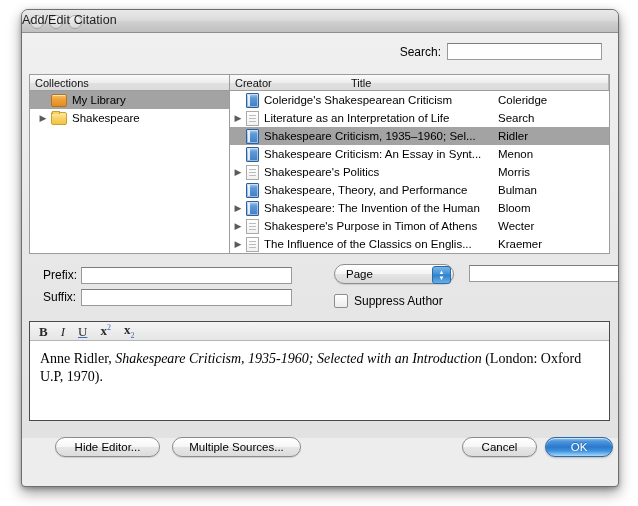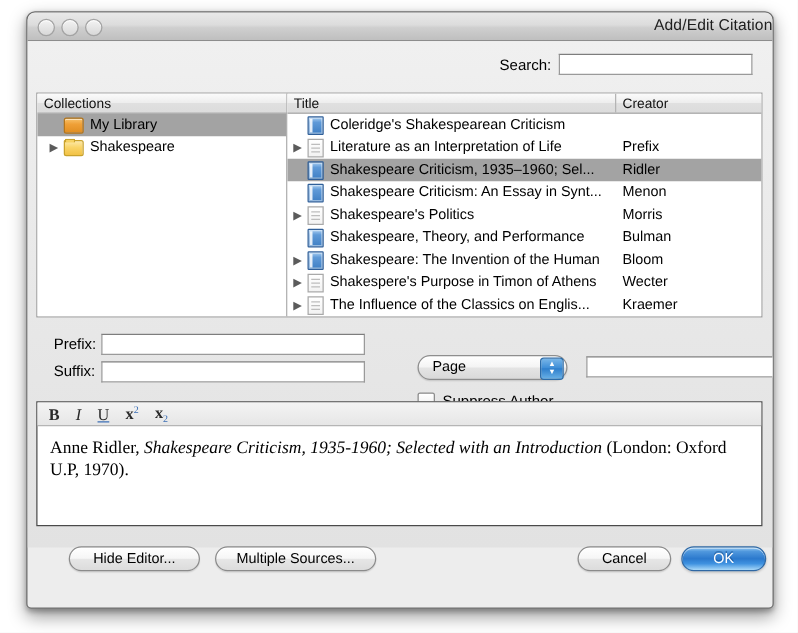--- a/index.html
+++ b/index.html
@@ -25,21 +25,21 @@
   #titlebar {
     position: relative;
     height: 22px;
     background: linear-gradient(to bottom, #e9e9e9 0%, #dcdcdc 45%, #cfcfcf 55%, #bfbfbf 100%);
     border-bottom: 1px solid #8d8d8d;
     border-radius: 6px 6px 0 0;
   }
   #title-text {
     position: absolute;
     left: 0; right: 0; top: 3px;
-    text-align: right;
+    text-align: left;
     font-size: 12.5px;
     color: #1d1d1d;
     letter-spacing: .1px;
   }
   .win-buttons { position: absolute; left: 8px; top: 5px; display: flex; gap: 5px; }
   .win-btn {
     width: 12px; height: 12px; border-radius: 50%;
     border: 1px solid #a3a3a3;
     background: linear-gradient(to bottom, #f3f3f3, #d8d8d8);
     box-shadow: inset 0 1px 0 rgba(255,255,255,.8);
@@ -173,21 +173,21 @@
     border-top-color: #7d7d7d;
     background: #fff;
     font-family: "Liberation Sans", sans-serif;
     font-size: 11.5px;
     padding: 0 3px;
     box-sizing: border-box;
     outline: none;
   }
   #prefix-input, #suffix-input { width: 211px; }
 
-  #right-controls { position: absolute; left: 312px; top: 231px; margin-top: 20px; }
+  #right-controls { position: absolute; left: 312px; top: 231px; }
   .popup {
     position: relative;
     width: 120px; height: 20px;
     border: 1px solid #8e8e8e;
     border-radius: 10px;
     background: linear-gradient(to bottom, #ffffff 0%, #f4f4f4 48%, #e4e4e4 52%, #d9d9d9 100%);
     box-shadow: inset 0 1px 0 rgba(255,255,255,.9), 0 1px 1px rgba(0,0,0,.12);
     box-sizing: border-box;
     display: flex; align-items: center;
   }
@@ -314,34 +314,35 @@
             <div class="row coll-row">
               <span class="twisty">▶</span>
               <span class="ic ic-folder"></span>
               <span class="cell-title coll-label">Shakespeare</span>
             </div>
           </div>
       </div>
 
       <div id="titles-pane">
         <div class="col-header">
+          <span class="hdr-cell hdr-creator">Creator</span>
           <span class="hdr-cell hdr-title">Title</span>
-          <span class="hdr-cell hdr-creator">Creator</span>
         </div>
         <div class="rowlist" id="titles-list">
             <div class="row">
               <span class="twisty empty">▶</span>
               <span class="ic ic-book"></span>
               <span class="cell-title">Coleridge's Shakespearean Criticism</span>
+              <span class="cell-creator">Coleridge</span>
             </div>
             <div class="row">
               <span class="twisty">▶</span>
               <span class="ic ic-doc"></span>
               <span class="cell-title">Literature as an Interpretation of Life</span>
-              <span class="cell-creator">Prefix</span>
+              <span class="cell-creator">Search</span>
             </div>
             <div class="row selected">
               <span class="twisty empty">▶</span>
               <span class="ic ic-book"></span>
               <span class="cell-title">Shakespeare Criticism, 1935–1960; Sel...</span>
               <span class="cell-creator">Ridler</span>
             </div>
             <div class="row">
               <span class="twisty empty">▶</span>
               <span class="ic ic-book"></span>

